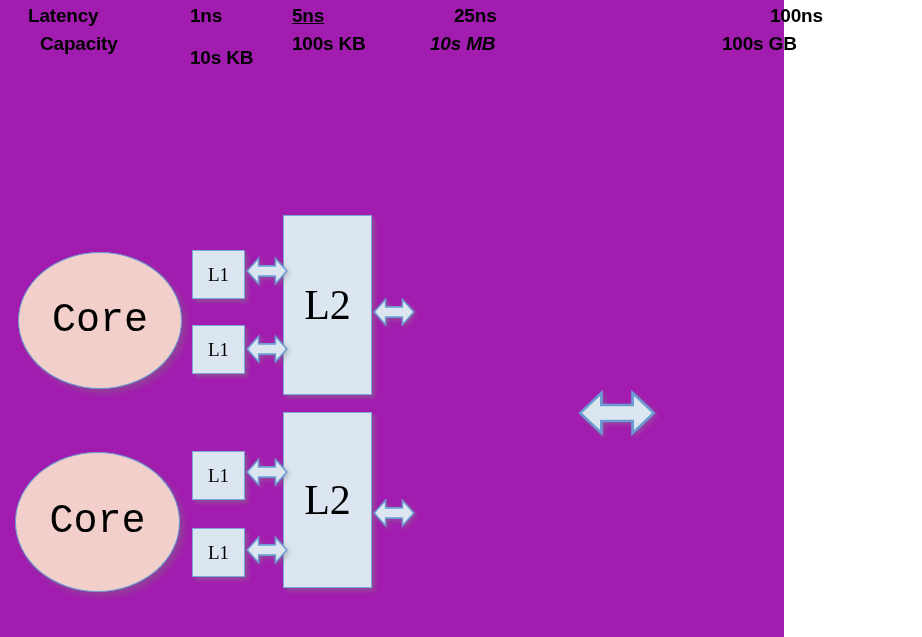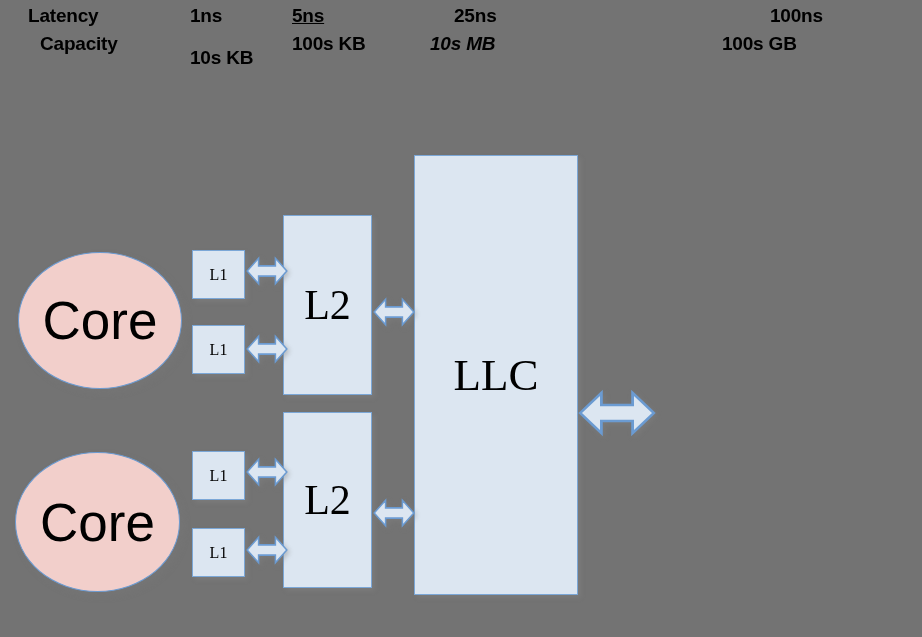--- a/index.html
+++ b/index.html
@@ -8,23 +8,23 @@
     background: #ffffff;
   }
   body {
     width: 922px;
     height: 637px;
     font-family: "Liberation Sans", sans-serif;
     overflow: hidden;
   }
   #canvas {
     position: relative;
-    width: 922px;
+    width: 784px;
     height: 637px;
-    background: #737373;
+    background: #a21caf;
   }
 
   
   .hdr-label {
     position: absolute;
     font-family: "Liberation Sans", sans-serif;
     font-size: 19px;
     font-weight: 700;
     color: #000000;
     white-space: nowrap;
@@ -40,39 +40,39 @@
     box-shadow: 3px 3px 4px rgba(130,130,130,0.45);
     display: flex;
     align-items: center;
     justify-content: center;
   }
   .box span {
     font-family: "Liberation Serif", serif;
     color: #000000;
     line-height: 1;
   }
-  .lbl-l1   { font-size: 16px; }
+  .lbl-l1   { font-size: 19px; }
   .lbl-l2   { font-size: 42px; }
   .lbl-llc  { font-size: 45px; }
   .lbl-mem  { font-size: 45px; }
 
   .core {
     position: absolute;
     background: #f2cfcb;
     border: 1.7px solid #6b9bd2;
     border-radius: 50%;
     box-sizing: border-box;
     box-shadow: 4px 4px 6px rgba(120,120,120,0.40);
     display: flex;
     align-items: center;
     justify-content: center;
   }
   .core span {
-    font-family: Liberation Sans, sans-serif;
-    font-size: 53px;
+    font-family: Liberation Mono, monospace;
+    font-size: 40px;
     color: #000000;
     line-height: 1;
   }
 
   
   .arrow {
     position: absolute;
     filter: drop-shadow(2px 2px 2.5px rgba(130,130,130,0.45));
   }
   .arrow svg { display: block; width: 100%; height: 100%; }
@@ -97,23 +97,20 @@
   <div class="hdr-label" style="left:292px; top:5px;text-decoration:underline;">5ns</div>
   <div class="hdr-label" style="left:292px; top:33px;">100s KB</div>
 
   <div class="hdr-label" style="left:454px; top:5px;">25ns</div>
   <div class="hdr-label" style="left:430px; top:33px;font-style:italic;">10s MB</div>
 
   <div class="hdr-label" style="left:722px; top:5px;margin-left:48px;">100ns</div>
   <div class="hdr-label" style="left:722px; top:33px;">100s GB</div>
 
 
-  <div class="box" style="left:414px; top:155px; width:164px; height:440px;">
-    <span class="lbl-llc">LLC</span>
-  </div>
 
   <div class="core" style="left:18px; top:252px; width:164px; height:137px;">
     <span>Core</span>
   </div>
 
   <div class="box" style="left:192px; top:250px; width:53px; height:49px;">
     <span class="lbl-l1">L1</span>
   </div>
 
   <div class="box" style="left:192px; top:325px; width:53px; height:49px;">

